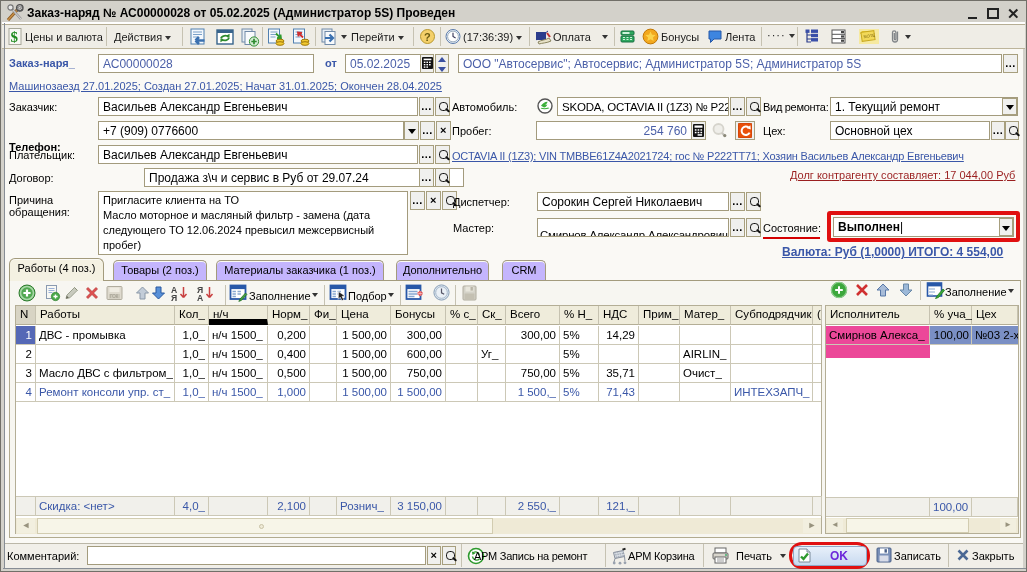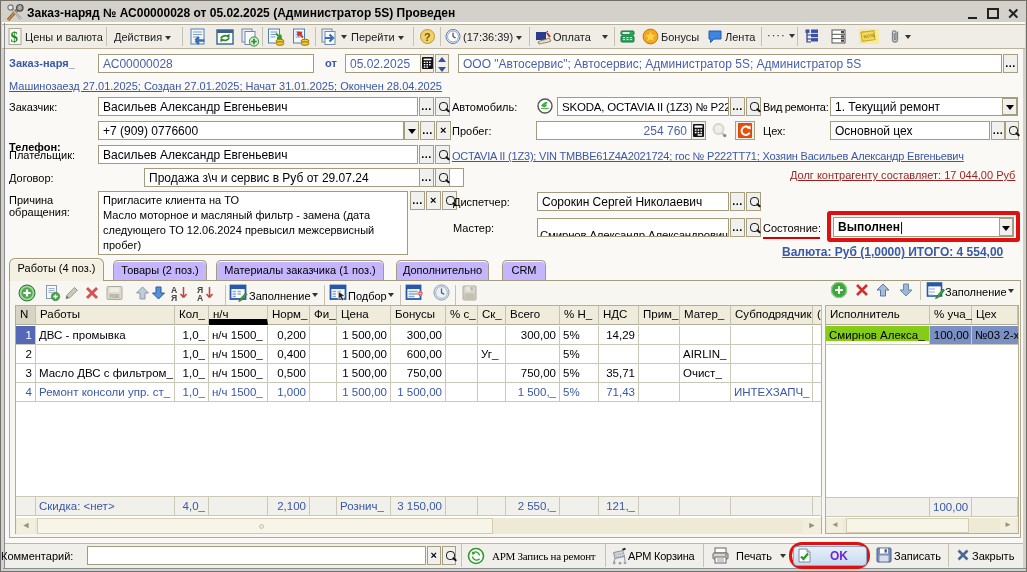--- a/index.html
+++ b/index.html
@@ -303,31 +303,31 @@
     <div id="ltable"></div>
 
     <div id="lfooter"></div>
     <div id="lscroll"></div>
 
     <div class="abs" style="left:824px;top:304px;width:194px;height:229px;border:1px solid #B4AE96;background:#fff;"></div>
     <div id="rtoolbar"></div>
     <div id="rtable"></div>
   </div>
   <div id="bottom-items">
-    <div class="lbl" style="left:0;top:549px;">Комментарий:</div>
+    <div class="lbl" style="left:6px;top:549px;">Комментарий:</div>
     <div class="fld" style="left:86px;top:545px;width:339px;height:19px;"></div>
     <div class="b3" style="left:426px;top:545px;width:14px;height:19px;line-height:17px;font-weight:bold;">×</div>
     <div class="b3 mag" style="left:441px;top:545px;width:14px;height:19px;"></div>
     <div class="sep" style="left:460px;top:543px;height:23px;"></div>
     <svg class="ico" style="left:466px;top:546px" width="18" height="18" viewBox="0 0 18 18">
         <circle cx="9" cy="9" r="7.5" fill="#fff" stroke="#2E9A2E" stroke-width="1.6"></circle>
         <path d="M5.5 9.5 a4 4 0 0 0 7 2.2 M12.5 8.5 a4 4 0 0 0-7-2.2" stroke="#2E9A2E" stroke-width="1.4" fill="none"></path>
         <path d="M5 4.5 l0.5 3.4 3-1.6z" fill="#2E9A2E"></path>
       </svg>
-    <div class="lbl" style="left:491px;top:549px;font-size:11px;letter-spacing:-0.25px;font-family:Liberation Serif, serif;">АРМ Запись на ремонт</div>
+    <div class="lbl" style="left:473px;top:549px;font-size:11px;letter-spacing:-0.25px;">АРМ Запись на ремонт</div>
     <div class="sep" style="left:604px;top:543px;height:23px;"></div>
     <svg class="ico" style="left:610px;top:545px" width="17" height="19" viewBox="0 0 17 19">
         <path d="M11.5 3.8 L14.5 2.6" stroke="#222" stroke-width="2"></path>
         <path d="M2.5 6.5 L12 4.5 L13.5 10.5 L4 12.5z" fill="#C8CED6" stroke="#8a929e"></path>
         <path d="M4.2 6.2 l1.6 5.8 M6.4 5.8 l1.6 5.8 M8.6 5.3 l1.6 5.8 M10.8 4.9 l1.5 5.6" stroke="#9aa2ae" stroke-width="0.8"></path>
         <path d="M3.5 7.8 l9.6-2 M4.2 10.2 l9.6-2" stroke="#E8ECF0" stroke-width="0.7"></path>
         <path d="M4 12.5 l-1 3.5 M13.5 10.5 l0.5 5" stroke="#8a929e" stroke-width="1"></path>
         <circle cx="3.2" cy="17" r="1.4" fill="#9aa2ae"></circle>
         <circle cx="9" cy="17.2" r="1.4" fill="#9aa2ae"></circle>
         <circle cx="14" cy="16.8" r="1.4" fill="#9aa2ae"></circle>
@@ -612,21 +612,21 @@
       <rect x="1.5" y="2" width="14" height="13" fill="#fff" stroke="#2858A8" stroke-width="1.6"></rect>
       <rect x="1.5" y="2" width="14" height="3.4" fill="#2858A8"></rect>
       <path d="M3 8h6M3 11h6M3 14h4" stroke="#88A8D0" stroke-width="1.2"></path>
       <path d="M17 8 l-6 7 -1.5 2.6 3-1.2 6-7z" fill="#3CA83C" stroke="#1E7A1E" stroke-width="0.8"></path>
     </svg>
 <div class="lbl" style="left:944px;top:285px;">Заполнение</div>
 <span class="arr abs" style="left:1007px;top:288px;"></span>
     <div class="th" style="left:825px;top:305px;width:104px;height:19px;border-bottom:1px solid #B4AE96;">Исполнитель</div>
     <div class="th" style="left:929px;top:305px;width:42px;height:19px;border-bottom:1px solid #B4AE96;">% уча_</div>
     <div class="th" style="left:971px;top:305px;width:46px;height:19px;border-bottom:1px solid #B4AE96;">Цех</div>
-    <div class="td" style="left:825px;top:325px;width:104px;height:15px;background:#84cc16;line-height:18px;">Смирнов Алекса_</div>
+    <div class="td" style="left:825px;top:325px;width:104px;height:32px;background:#ec4899;line-height:18px;">Смирнов Алекса_</div>
 <div class="td" style="left:929px;top:325px;width:42px;height:19px;background:#7A8FC4;text-align:right;line-height:18px;">100,00</div>
 <div class="td" style="left:971px;top:325px;width:46px;height:19px;background:#7A8FC4;line-height:18px;">№03 2-х</div>
 <div class="gridh" style="left:825px;top:343px;width:192px;"></div>
 <div class="gridv" style="left:928px;top:325px;height:19px;"></div>
     <div class="gridv" style="left:970px;top:325px;height:19px;"></div>
     <div class="td" style="left:825px;top:496px;width:104px;height:20px;background:#F1F0EB;border-right:1px solid #CCC8B6;border-top:1px solid #CCC8B6;border-bottom:1px solid #CCC8B6;color:#3A57A8;line-height:19px;text-align:left;"></div>
     <div class="td" style="left:929px;top:496px;width:42px;height:20px;background:#F1F0EB;border-right:1px solid #CCC8B6;border-top:1px solid #CCC8B6;border-bottom:1px solid #CCC8B6;color:#3A57A8;line-height:19px;text-align:right;">100,00</div>
     <div class="td" style="left:971px;top:496px;width:46px;height:20px;background:#F1F0EB;border-right:1px solid #CCC8B6;border-top:1px solid #CCC8B6;border-bottom:1px solid #CCC8B6;color:#3A57A8;line-height:19px;text-align:left;"></div>
     <div class="abs" style="left:825px;top:517px;width:192px;height:15px;background:#EFEAD6;"></div>
 <div class="abs" style="left:826px;top:518px;width:16px;height:13px;background:#F2EFDF;text-align:center;line-height:12px;font-size:8px;color:#98937e;">◄</div>

